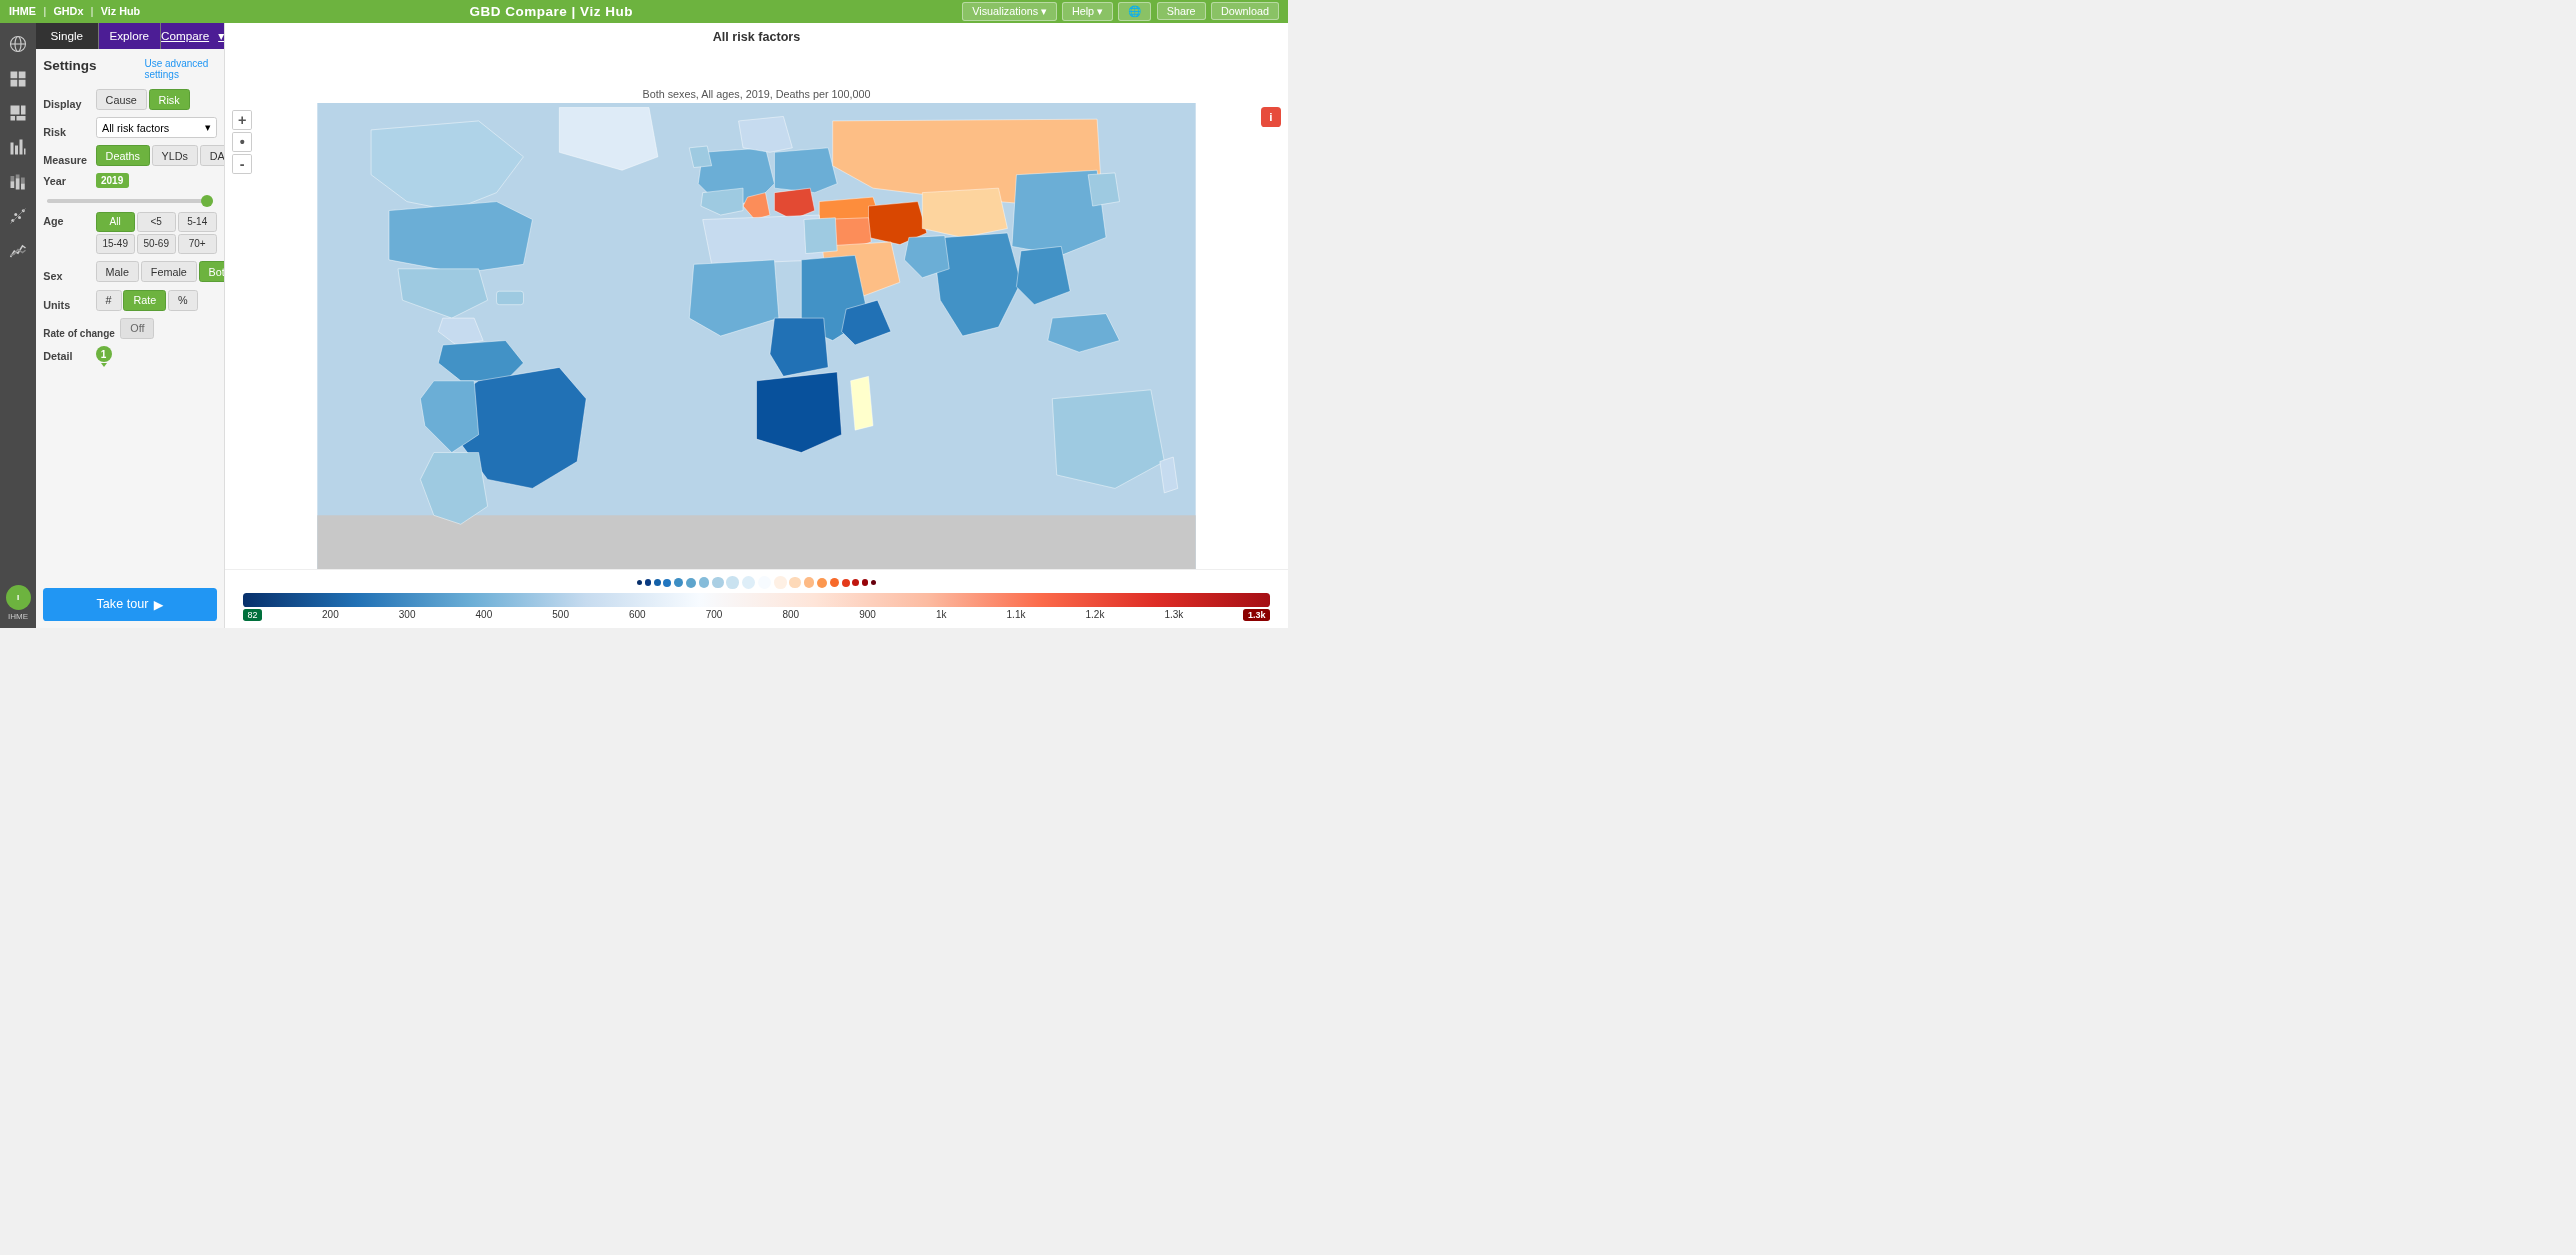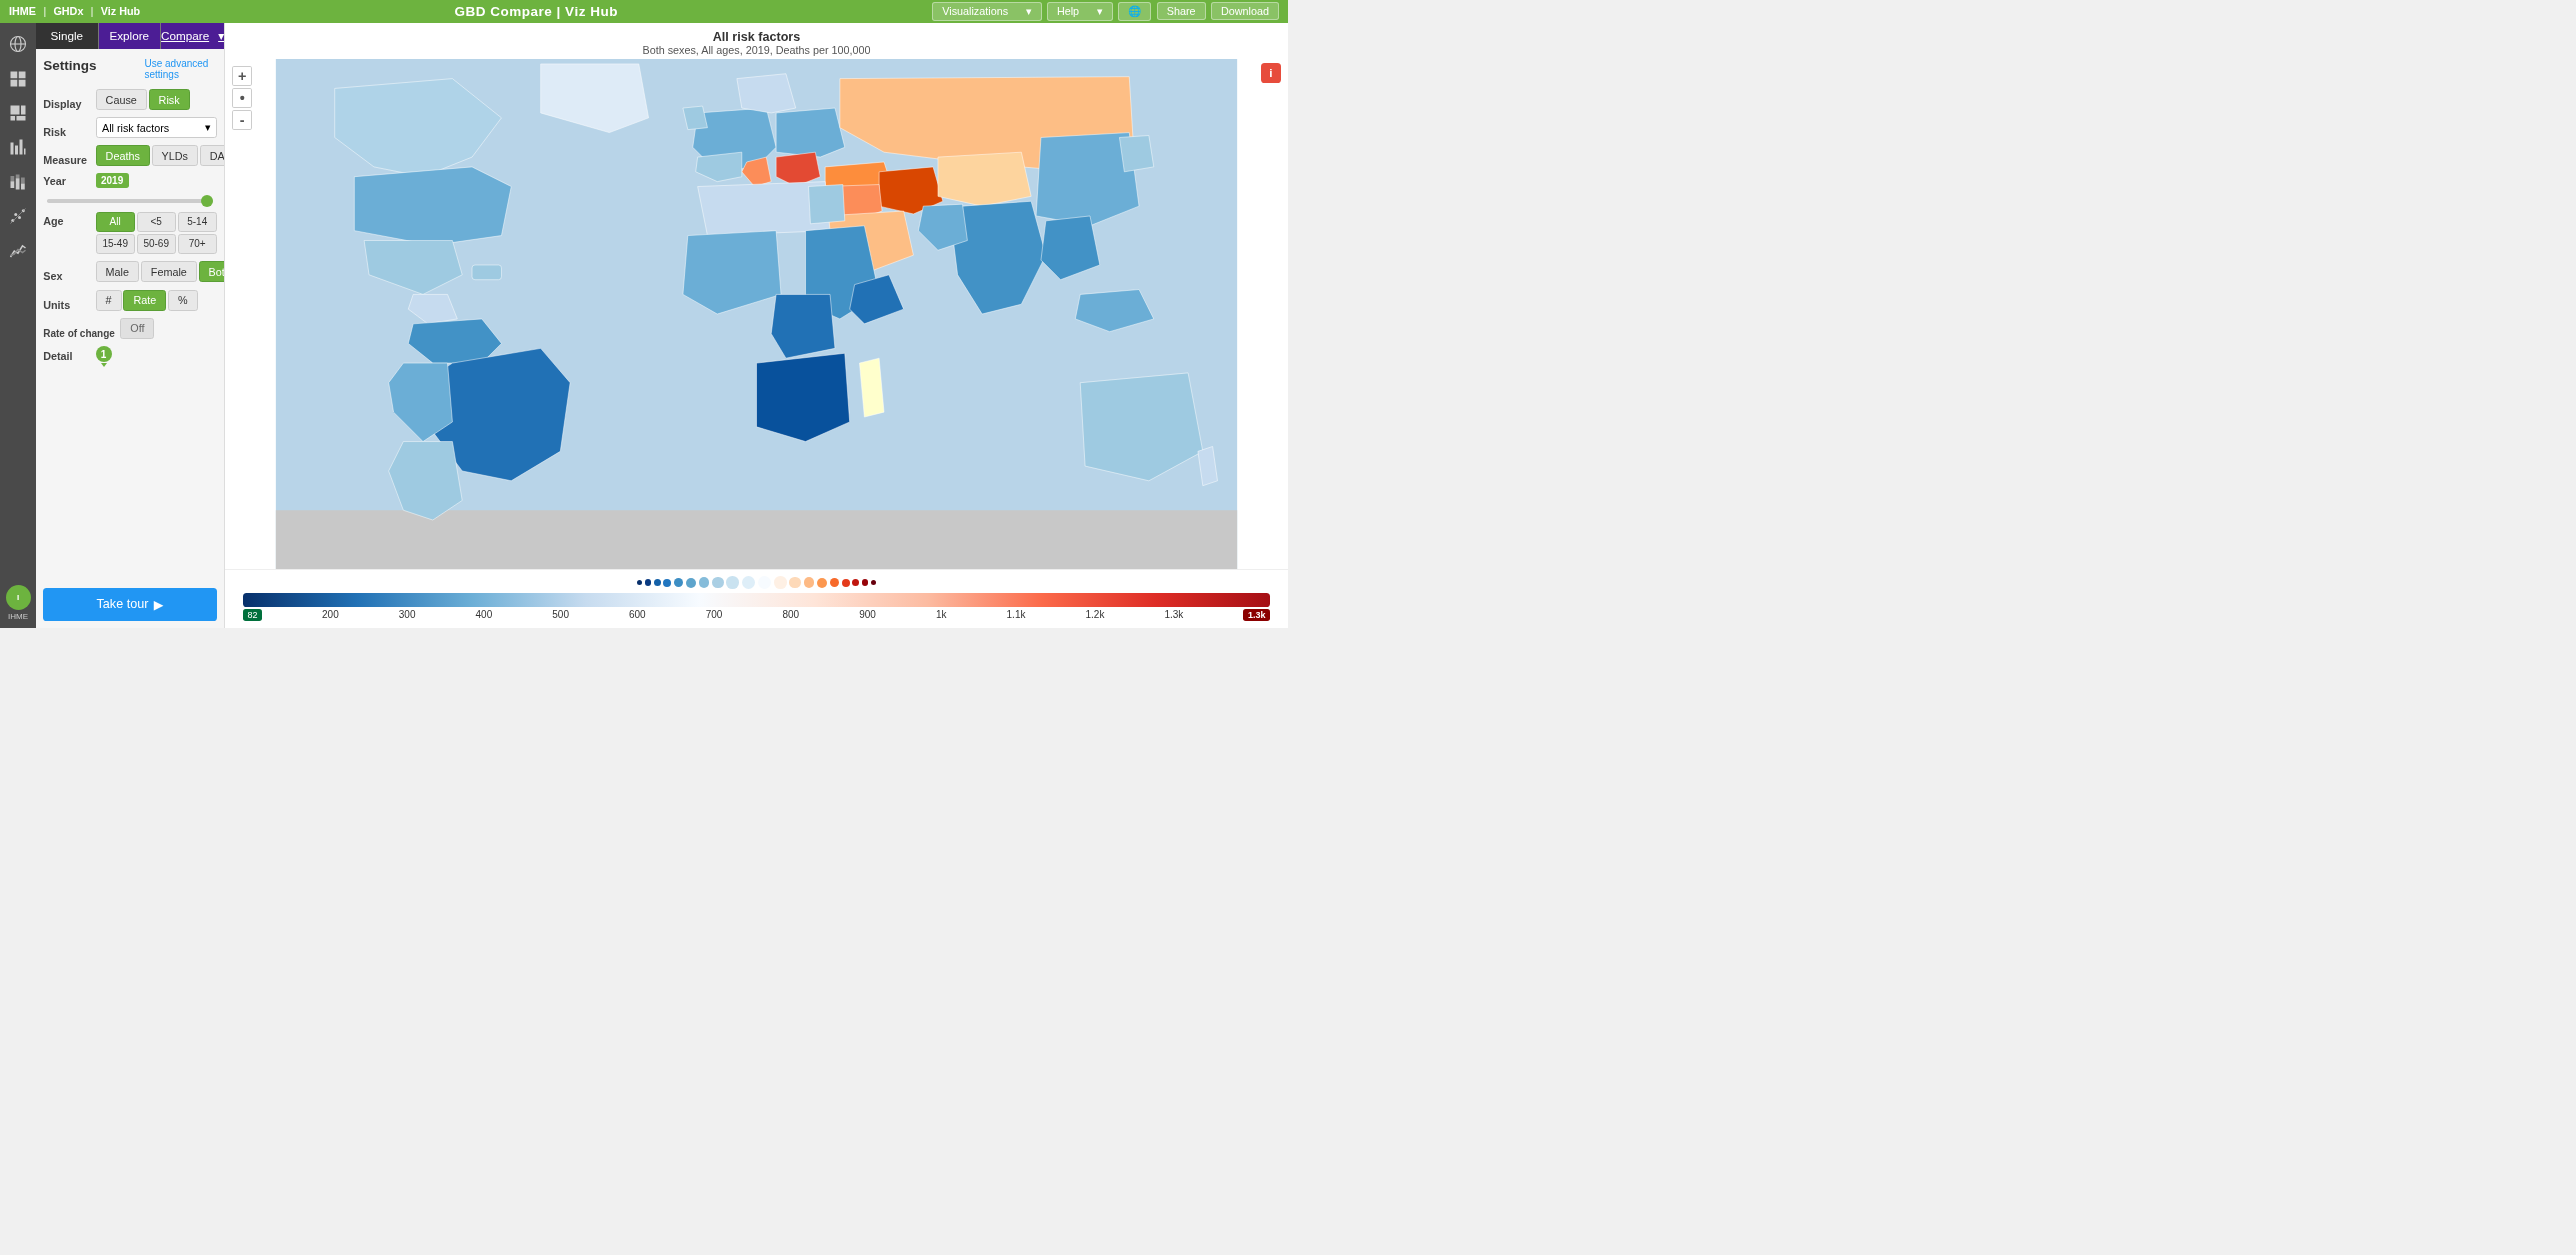--- a/index.html
+++ b/index.html
@@ -20,21 +20,21 @@
     .top-nav-center { color: white; font-size: 13.5px; font-weight: bold; letter-spacing: 0.5px; }
     .top-nav-right { display: flex; align-items: center; gap: 5.4px; }
     .top-nav-btn {
       background: rgba(255,255,255,0.2);
       color: white;
       border: 0.9px solid rgba(255,255,255,0.4);
       padding: 1.8px 9px;
       font-size: 10.8px;
       cursor: pointer;
       border-radius: 2.7px;
-      display: flex; align-items: center; gap: 18px;
+      display: flex; align-items: center; gap: 3px;
     }
 
     
     .main-layout { display: flex; height: calc(628px - 22.5px); }
 
     
     .icon-bar {
       width: 36px;
       background: #4a4a4a;
       display: flex;
@@ -236,21 +236,21 @@
       background: white;
       position: relative;
     }
     .map-title {
       text-align: center;
       padding: 7.2px 0 3.6px;
       font-size: 12.6px;
       font-weight: bold;
       color: #333;
     }
-    .map-subtitle { font-size: 10.8px; font-weight: normal; color: #555; }
+    .map-subtitle { font-size: 10.8px; font-weight: normal; color: #555; margin-top: 44px; }
     .map-container {
       flex: 1;
       position: relative;
       overflow: hidden;
     }
     .map-controls {
       position: absolute;
       top: 7.2px;
       left: 7.2px;
       display: flex;

